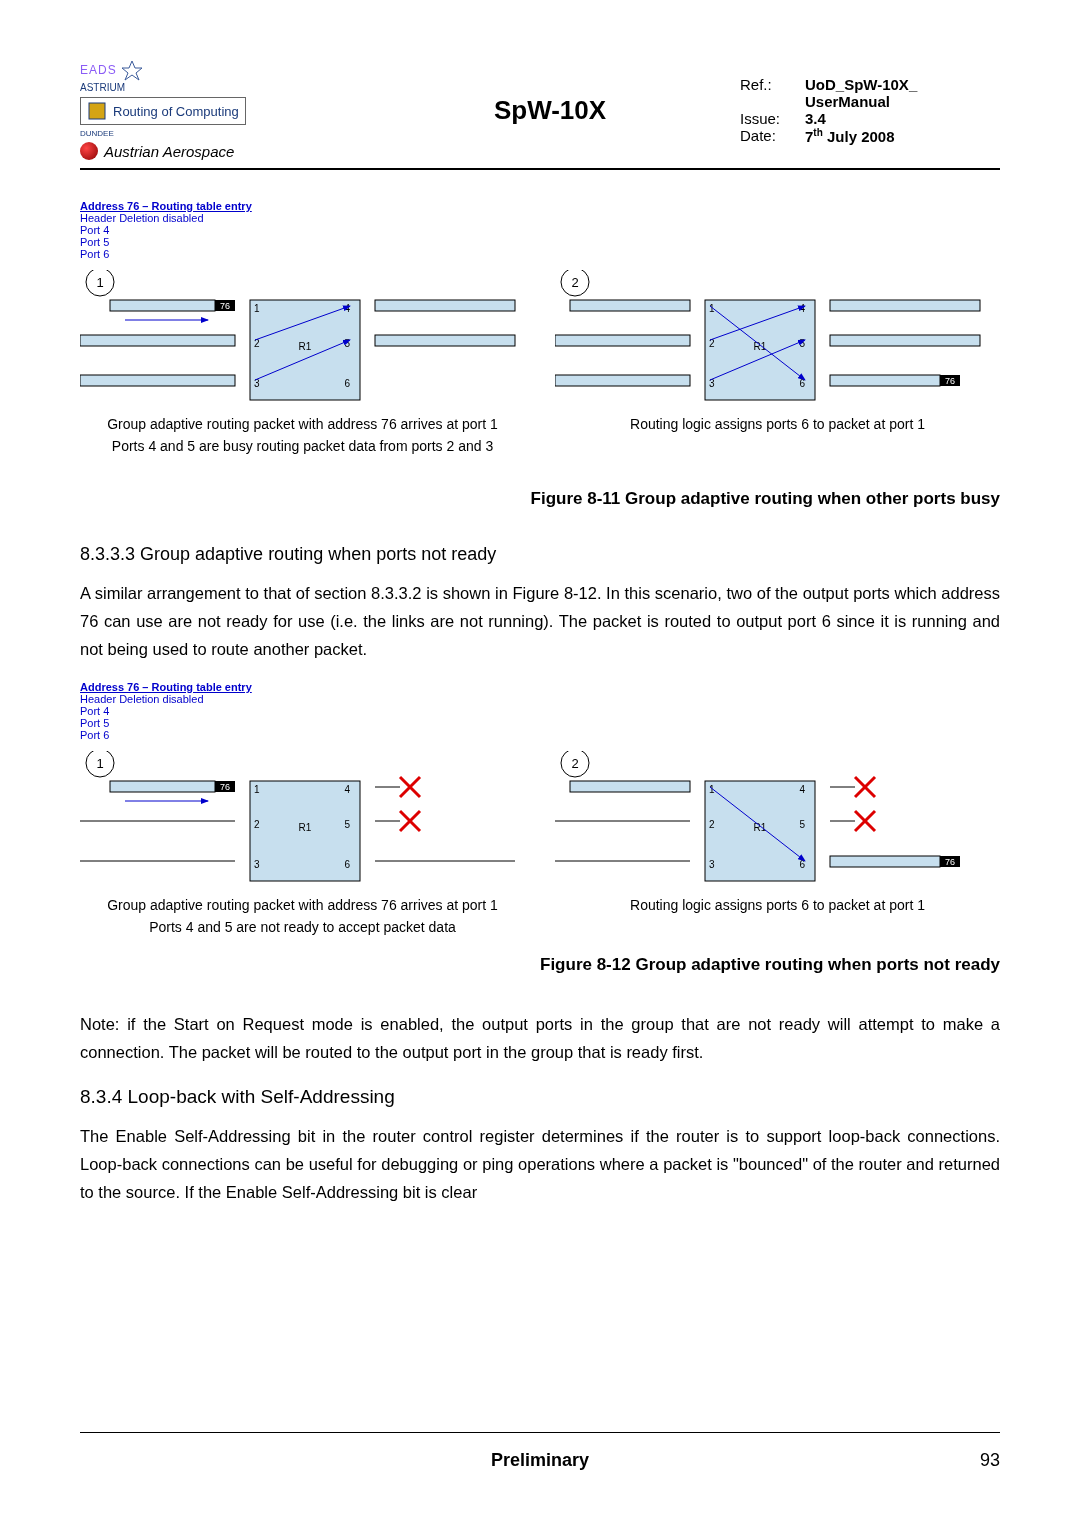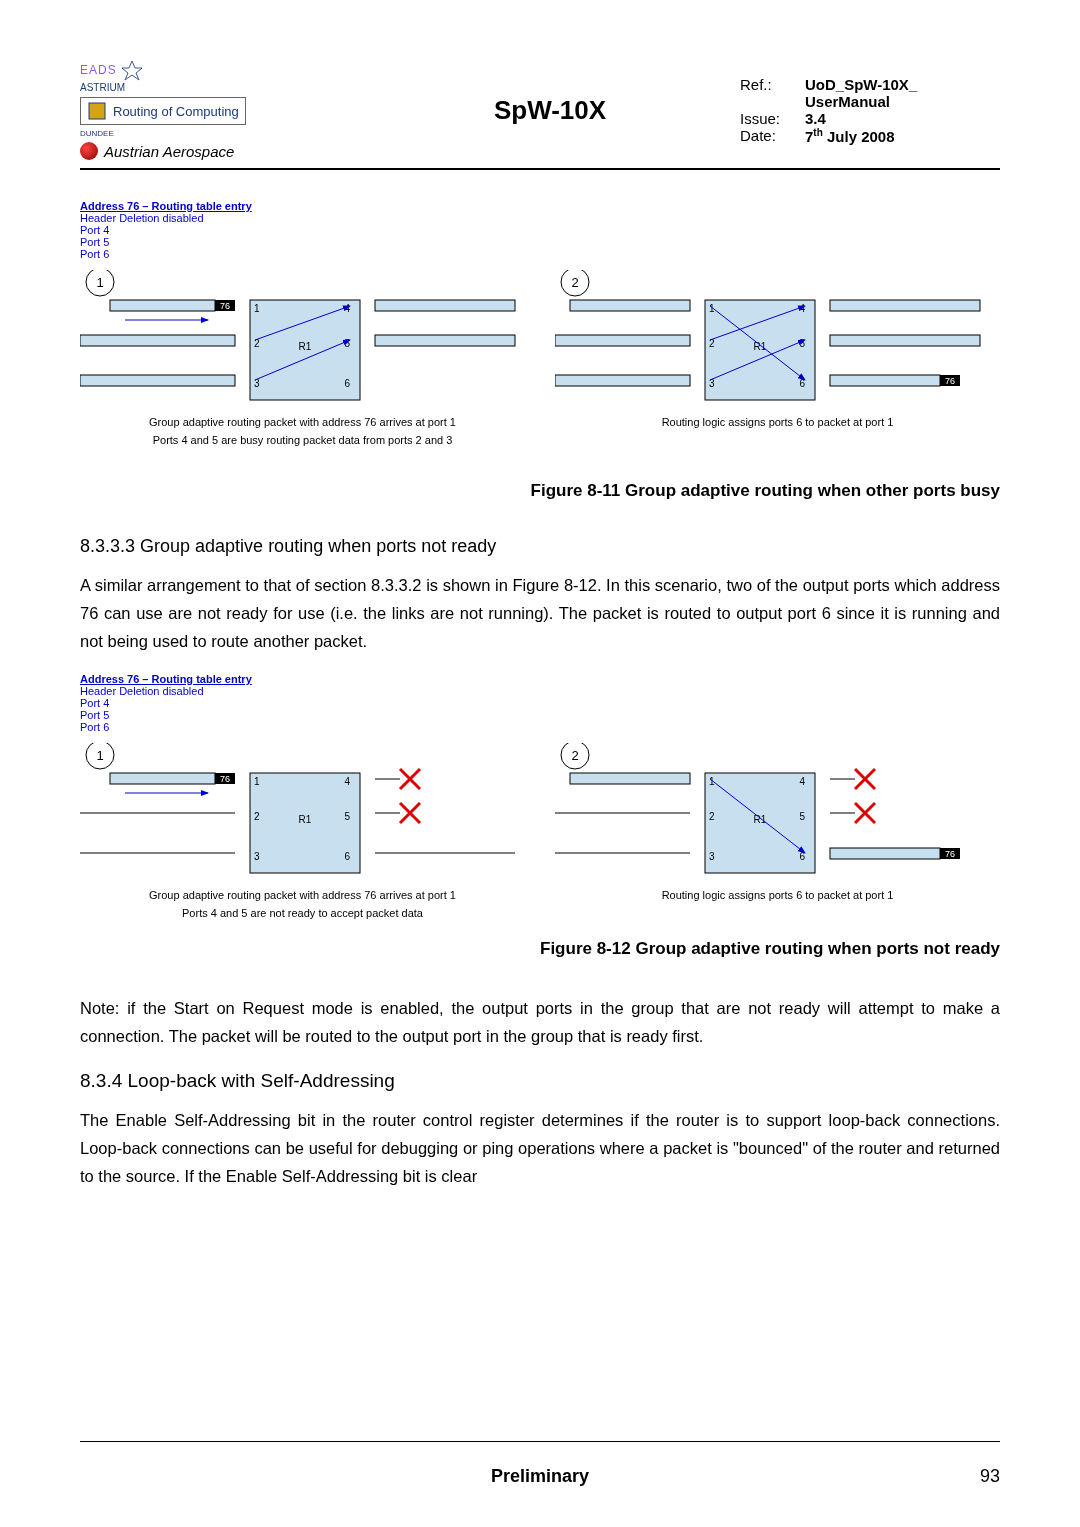--- a/index.html
+++ b/index.html
@@ -85,21 +85,21 @@
 
   .diagram-wrap {
     display: flex;
     gap: 30px;
     margin-bottom: 10px;
   }
   .diagram-half { flex: 1; }
 
   .caption {
     text-align: center;
-    font-size: 11px;
+    font-size: 14px;
     margin-top: 6px;
   }
 
   .fig-title {
     text-align: right;
     font-weight: bold;
     font-size: 17px;
     margin: 35px 0 35px 0;
   }
 
@@ -110,25 +110,25 @@
 
   .body-text {
     font-size: 16.5px;
     line-height: 1.7;
     text-align: justify;
     margin-bottom: 18px;
   }
 
   .footer {
     position: absolute;
-    bottom: 40px;
+    bottom: 56px;
     left: 80px;
     right: 80px;
     border-top: 1.5px solid #000;
-    padding-top: 24px;
+    padding-top: 17px;
     display: flex;
     justify-content: space-between;
     font-size: 18px;
   }
   .footer-center {
     font-weight: bold;
     position: absolute;
     left: 50%;
     transform: translateX(-50%);
   }

